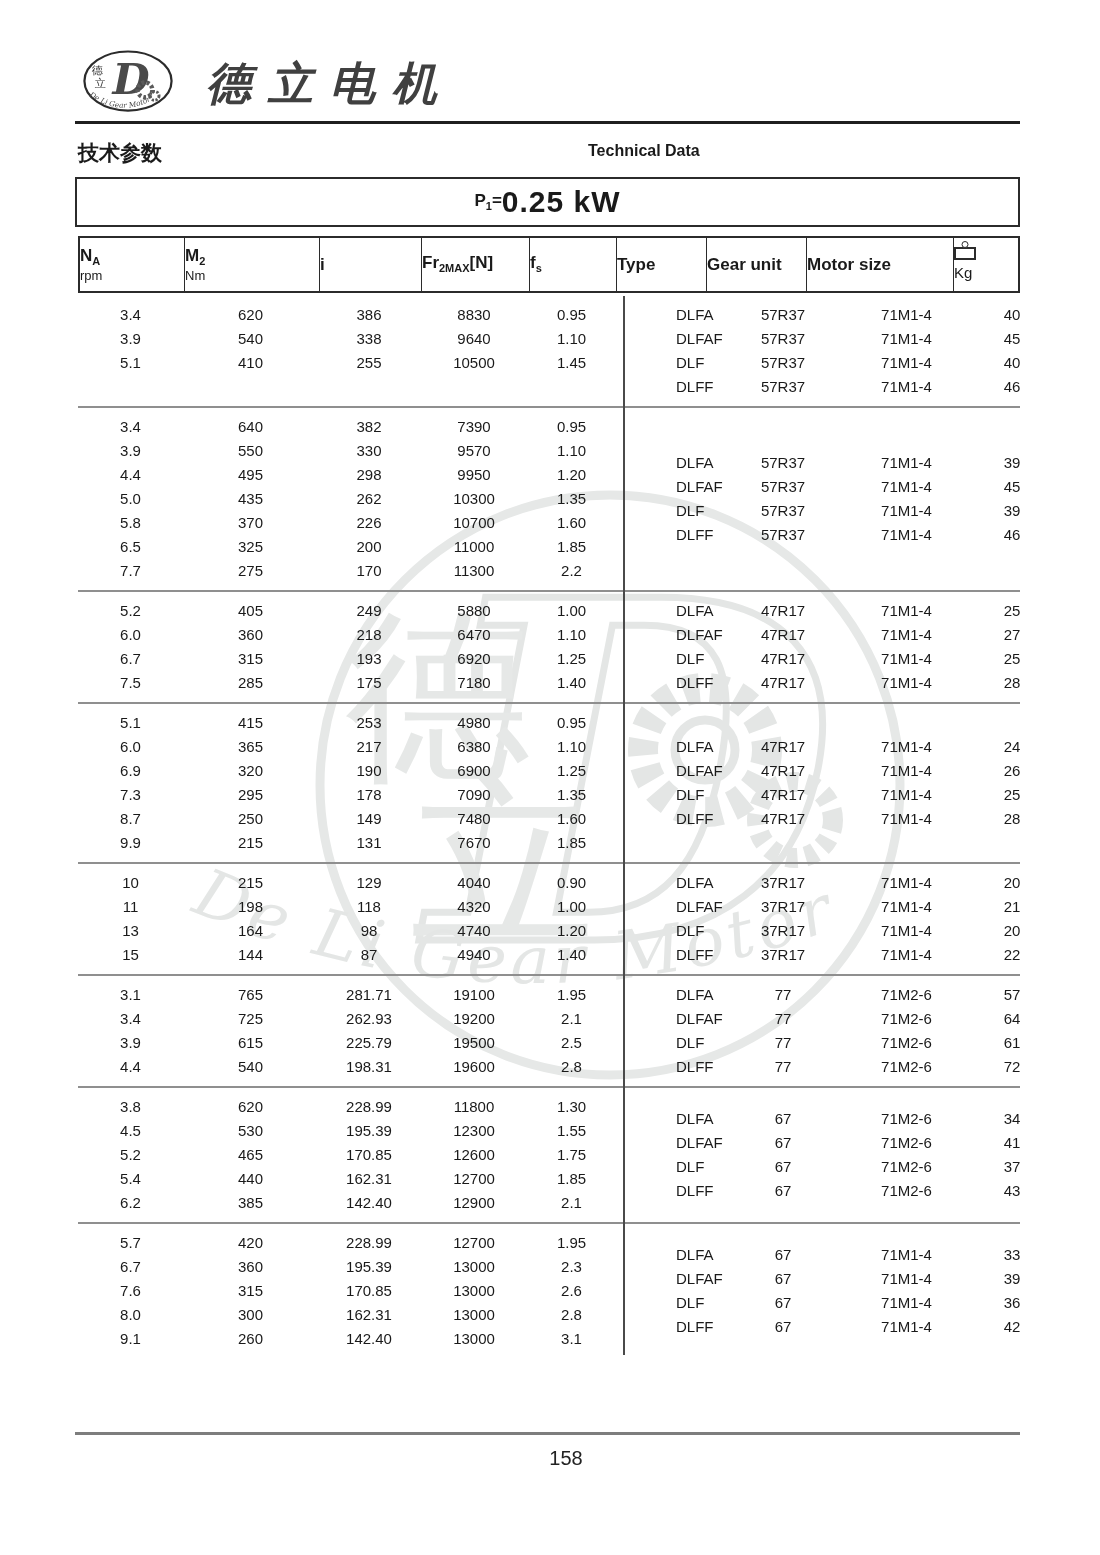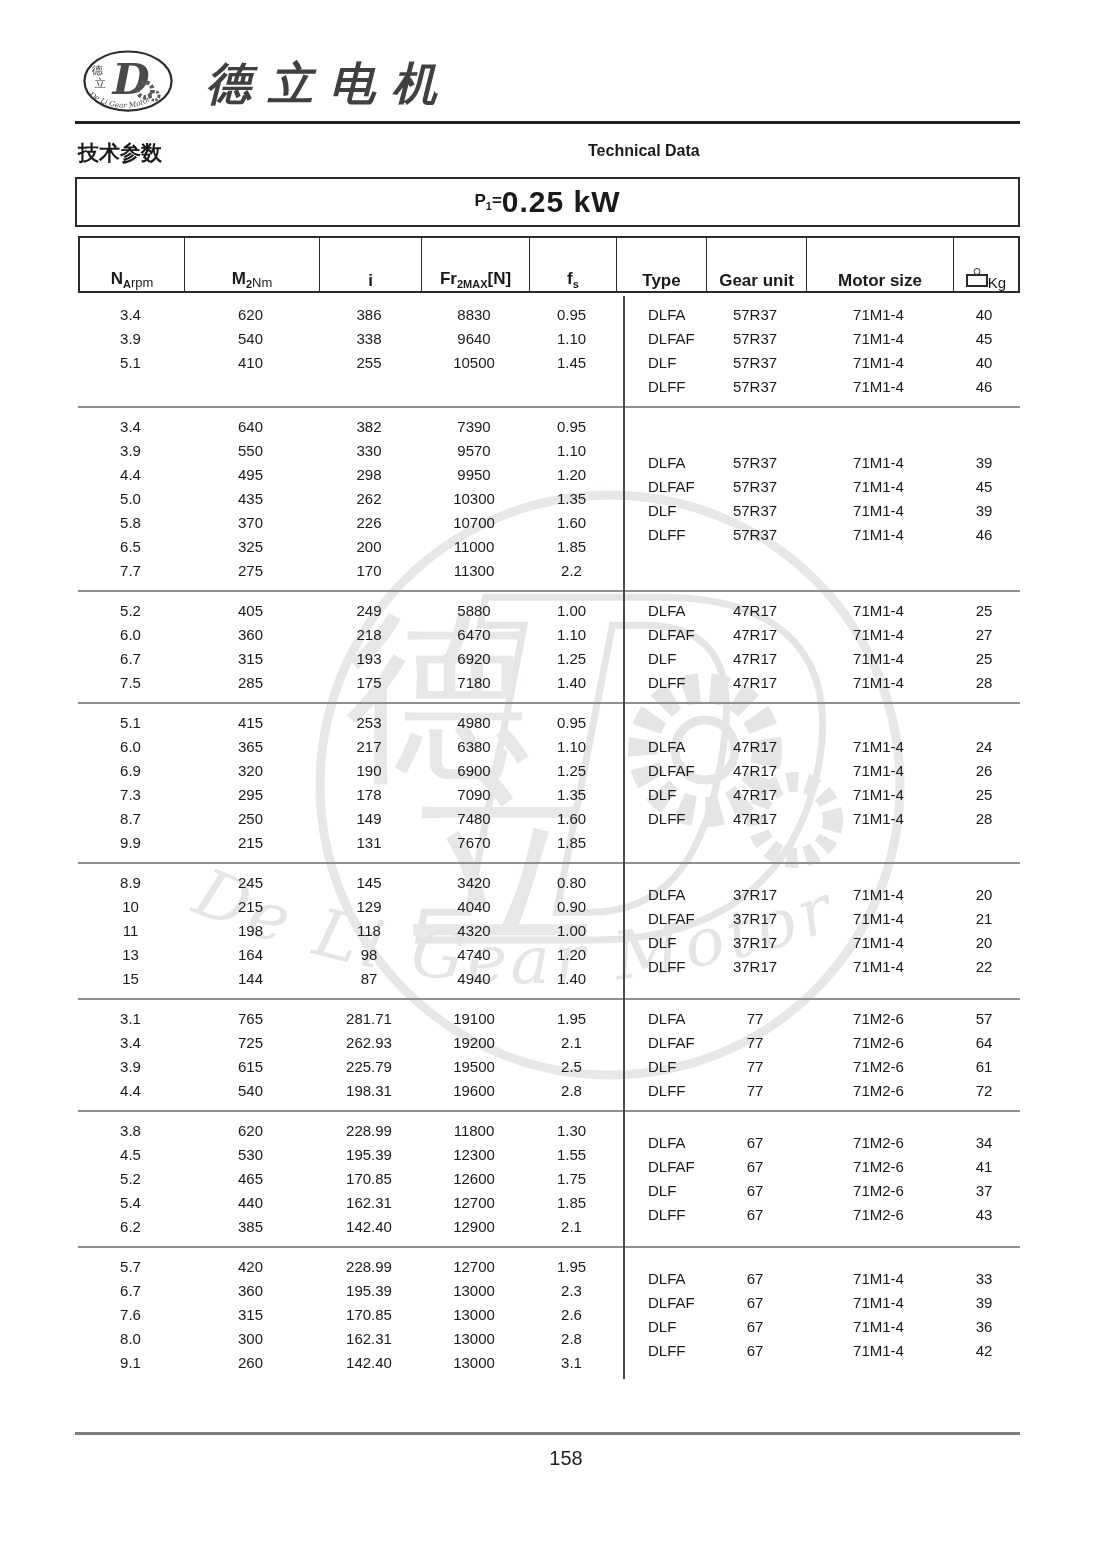--- a/index.html
+++ b/index.html
@@ -29,38 +29,38 @@
   }
   .title-box .tp { font-size:17px; font-weight:bold; }
   .title-box .tp sub { font-size:11px; }
   .title-box .tv { font-size:30px; font-weight:bold; letter-spacing:1px; }
   
   .thead {
     position:absolute; left:78px; top:236px; width:942px; height:57px;
     display:flex; border:2px solid #2b2b2b;
   }
   .hcell {
-    border-right:1.5px solid #2b2b2b; display:flex; flex-direction:row;
-    justify-content:center; align-items:flex-end; flex:0 1 auto;
+    border-right:1.5px solid #2b2b2b; display:flex; flex-direction:column;
+    justify-content:center; align-items:flex-start; flex:0 1 auto;
   }
   .hcell:last-child { border-right:none; }
   .hmain { font-weight:bold; font-size:17px; line-height:1.15; }
   .hmain sub { font-size:11px; }
   .hmain.plain { font-weight:normal; font-size:15px; }
   .hunit { font-size:13px; line-height:1.15; margin-top:1px; }
   .weight-icon { width:22px; height:13px; border:2px solid #2b2b2b; position:relative; margin-bottom:4px; }
   .weight-icon::before {
     content:""; position:absolute; left:50%; top:-8px; transform:translateX(-50%);
     width:5px; height:5px; border:1.5px solid #2b2b2b; border-radius:50%; background:#fff;
   }
   
   .tbody { position:absolute; left:78px; top:296px; width:942px; }
   .vdiv { position:absolute; left:545px; top:0; width:2px; height:calc(100% - 22px); background:#4a4a4a; }
   .sep { height:2px; background:#8f8f8f; }
-  .block { display:flex; padding:7px 0; }
+  .block { display:flex; padding:7px 0;gap:28px; }
   .block.last { padding-bottom:26px; }
   .bleft { width:537px; display:flex; flex-direction:column; }
   .bright { width:405px; display:flex; flex-direction:column; justify-content:center; }
   .trow { display:flex; height:24px; line-height:24px; font-size:15px; }
   .cell { text-align:center; overflow:visible; white-space:nowrap; }
   .c0{width:105px}.c1{width:135px}.c2{width:102px}.c3{width:108px}.c4{width:87px}
   .c5{width:90px}.c6{width:100px}.c7{width:147px}.c8{width:64px}
   .type-cell { text-align:left; padding-left:33px; }
   
   .footer-rule { position:absolute; left:75px; top:1432px; width:945px; height:3px; background:#7d7d7d; }
@@ -413,27 +413,20 @@
               <div class="cell c6">47R17</div>
               <div class="cell c7">71M1-4</div>
               <div class="cell c8">28</div>
             </div>
           </div>
         </div>
         <div class="sep"></div>
         <div class="block">
           <div class="bleft">
             <div class="trow">
-              <div class="cell c0">8.9</div>
-              <div class="cell c1">245</div>
-              <div class="cell c2">145</div>
-              <div class="cell c3">3420</div>
-              <div class="cell c4">0.80</div>
-            </div>
-            <div class="trow">
               <div class="cell c0">10</div>
               <div class="cell c1">215</div>
               <div class="cell c2">129</div>
               <div class="cell c3">4040</div>
               <div class="cell c4">0.90</div>
             </div>
             <div class="trow">
               <div class="cell c0">11</div>
               <div class="cell c1">198</div>
               <div class="cell c2">118</div>

